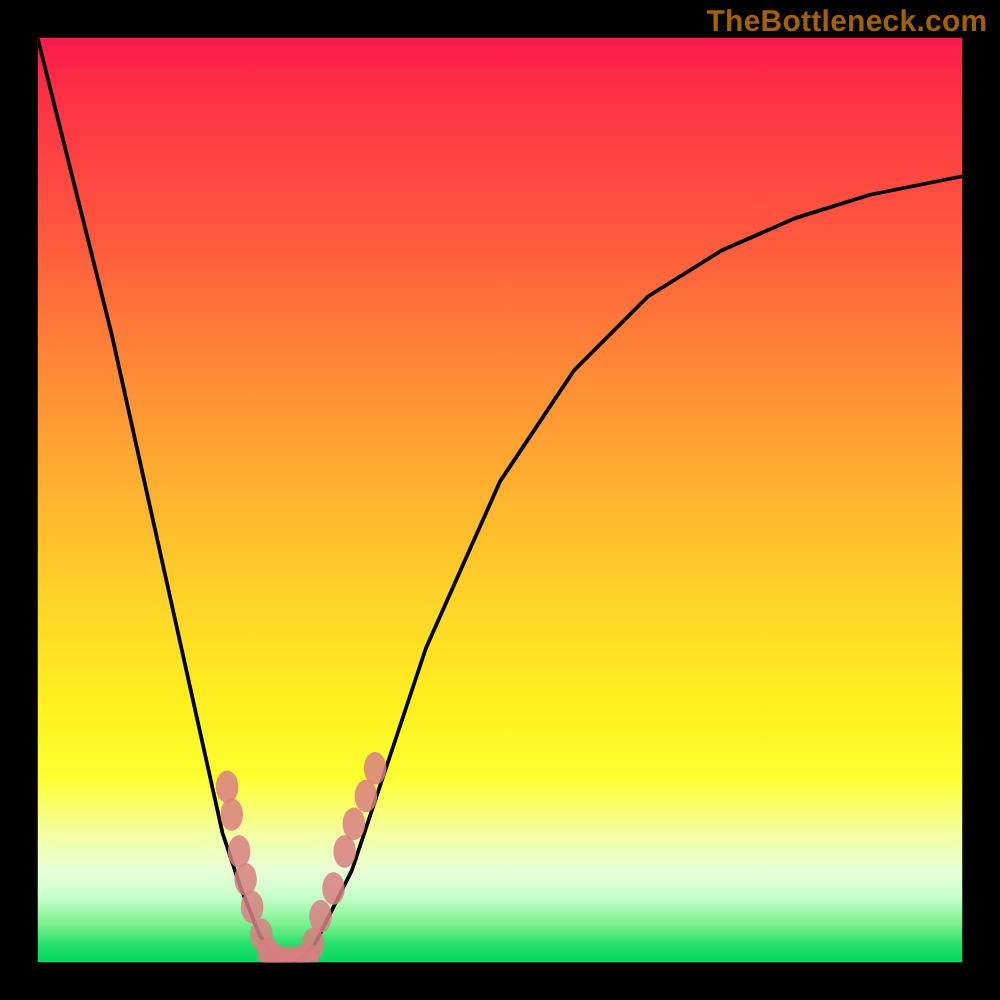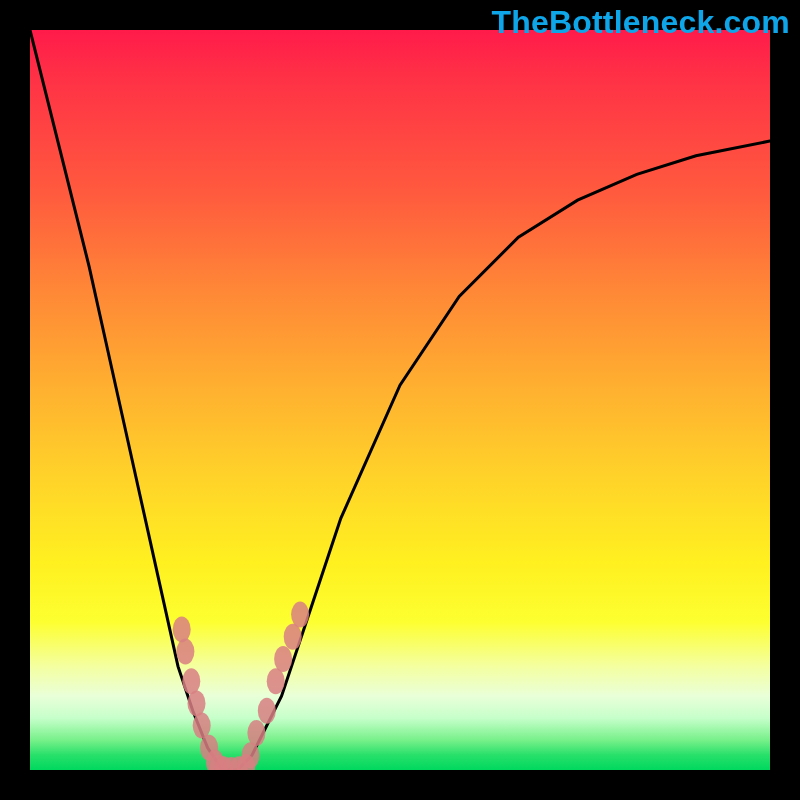--- a/index.html
+++ b/index.html
@@ -14,22 +14,22 @@
   .frame {
     position: relative;
     width: 800px;
     height: 800px;
     background: #000;
   }
   .watermark {
     position: absolute;
     top: 4px;
     right: 10px;
-    color: #0ea5e9;
-    font-size: 32px;
+    color: #a16207;
+    font-size: 24px;
     font-weight: 600;
     letter-spacing: 0.2px;
     z-index: 50;
     text-align: center;
   }
   .plot {
     position: absolute;
     left: 30px;
     top: 30px;
     width: 740px;

